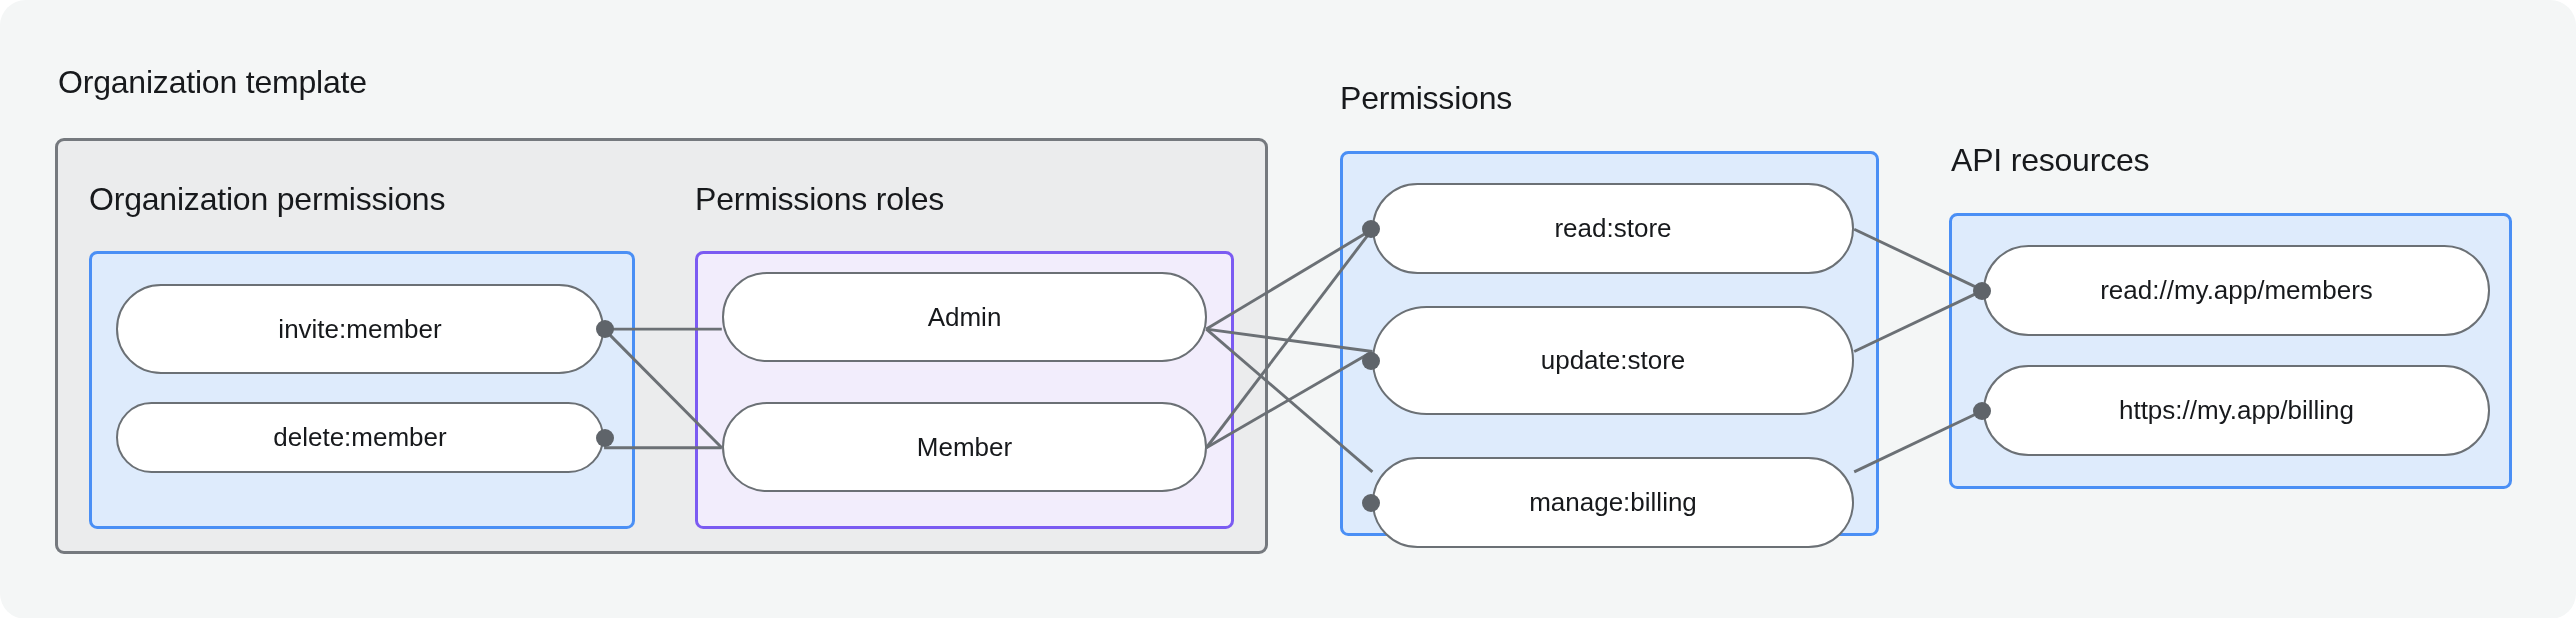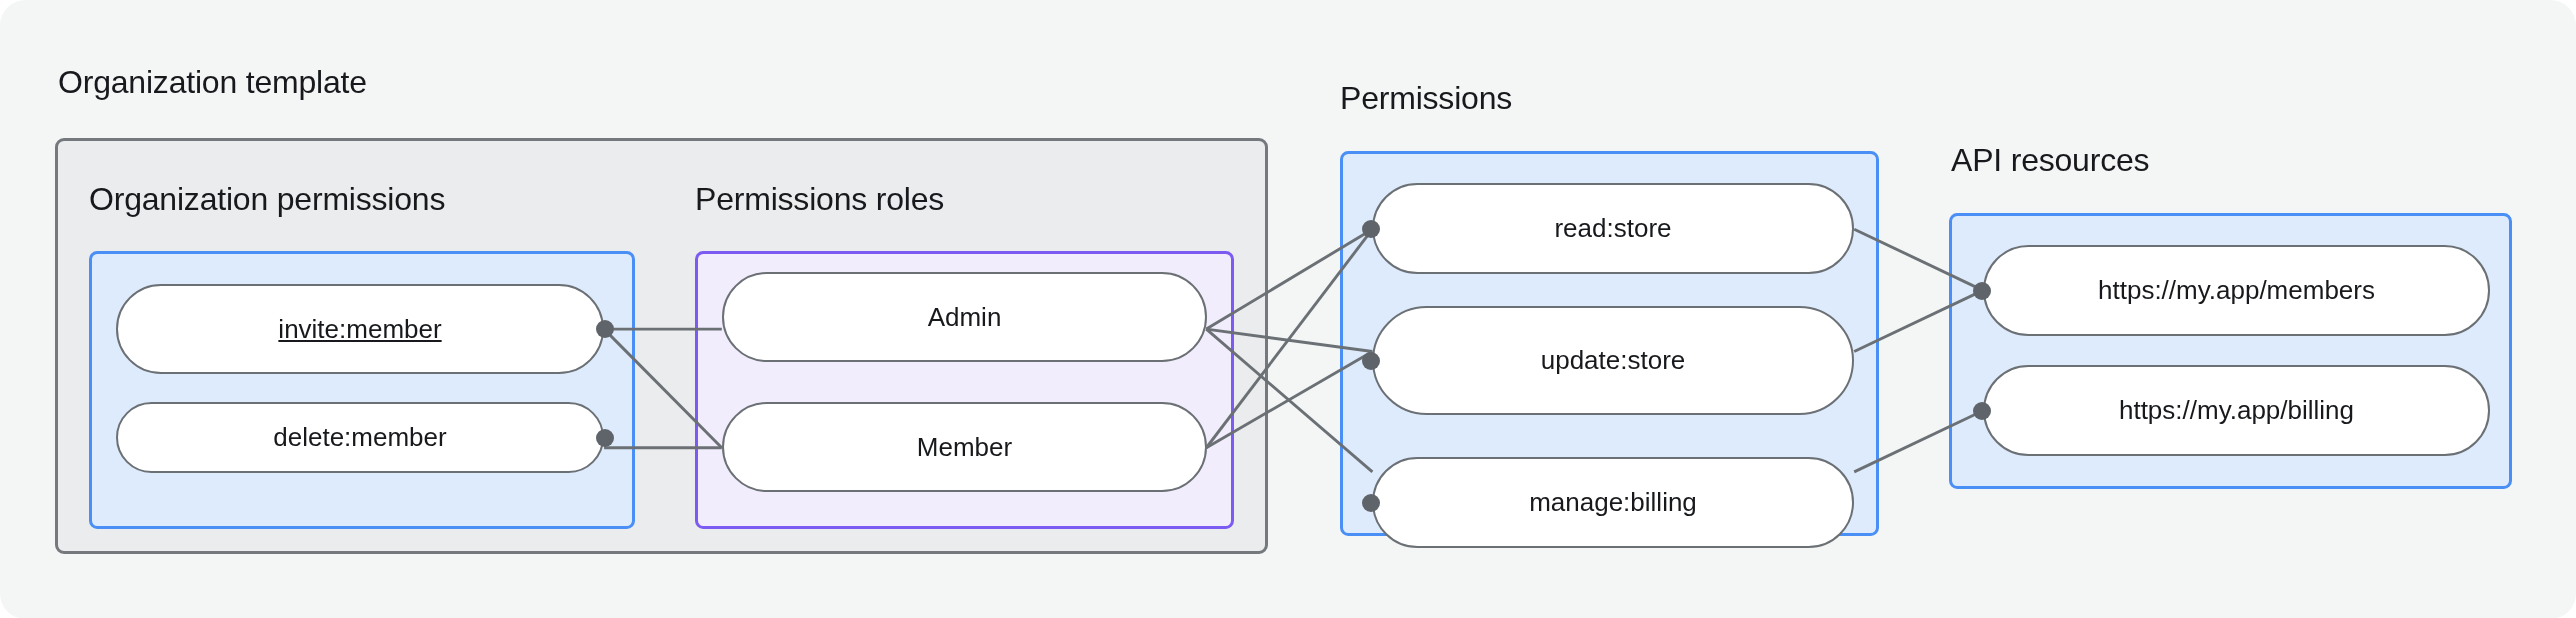--- a/index.html
+++ b/index.html
@@ -117,21 +117,21 @@
       <line x1="1322" y1="360.5" x2="1504" y2="251" stroke="#6b7075" stroke-width="3.2"></line>
       <line x1="1322" y1="360.5" x2="1504" y2="385" stroke="#6b7075" stroke-width="3.2"></line>
       <line x1="1322" y1="360.5" x2="1504" y2="517" stroke="#6b7075" stroke-width="3.2"></line>
       <line x1="1322" y1="490.5" x2="1504" y2="251" stroke="#6b7075" stroke-width="3.2"></line>
       <line x1="1322" y1="490.5" x2="1504" y2="385" stroke="#6b7075" stroke-width="3.2"></line>
       <line x1="2032" y1="251" x2="2173" y2="318" stroke="#6b7075" stroke-width="3.2"></line>
       <line x1="2032" y1="385" x2="2173" y2="318" stroke="#6b7075" stroke-width="3.2"></line>
       <line x1="2032" y1="517" x2="2173" y2="450" stroke="#6b7075" stroke-width="3.2"></line>
     </svg>
 
-  <div class="pill" style="left:116px;top:284px;width:488px;height:90px;text-decoration:underline;">
+  <div class="pill" style="left:116px;top:284px;width:488px;height:90px;">
     <span>invite:member</span>
     <span class="dot right"></span>
   </div>
 
   <div class="pill" style="left:116px;top:402px;width:488px;height:71px;">
     <span>delete:member</span>
     <span class="dot right"></span>
   </div>
 
   <div class="pill" style="left:722px;top:272px;width:485px;height:90px;">
@@ -151,21 +151,21 @@
     <span>update:store</span>
     <span class="dot left"></span>
   </div>
 
   <div class="pill" style="left:1372px;top:426px;width:482px;height:91px;margin-top:31px;">
     <span>manage:billing</span>
     <span class="dot left"></span>
   </div>
 
   <div class="pill" style="left:1983px;top:245px;width:507px;height:91px;">
-    <span>https://my.app/members</span>
+    <span>read://my.app/members</span>
     <span class="dot left"></span>
   </div>
 
   <div class="pill" style="left:1983px;top:365px;width:507px;height:91px;">
     <span>https://my.app/billing</span>
     <span class="dot left"></span>
   </div>
 
 </div>
 

